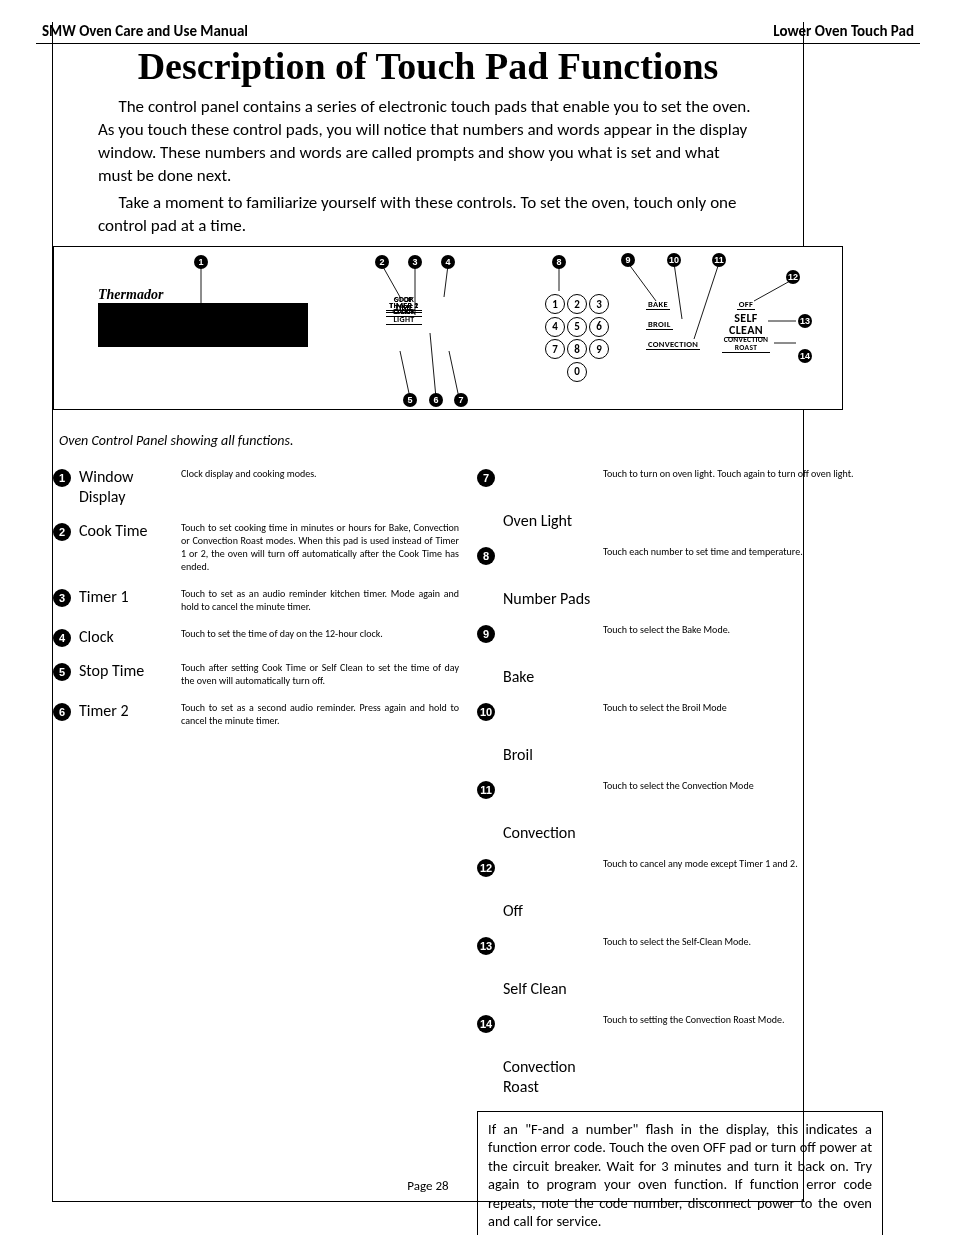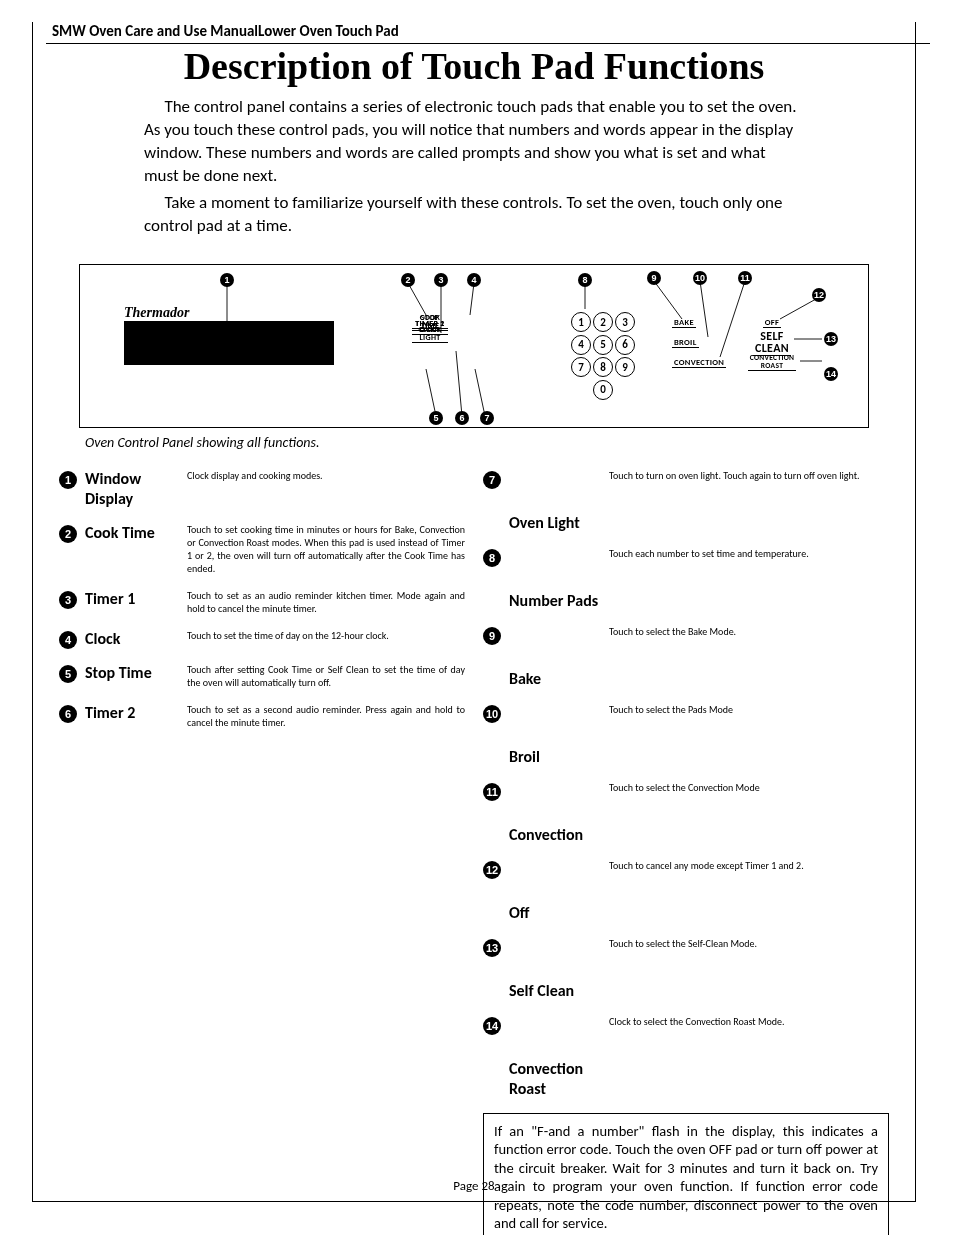--- a/index.html
+++ b/index.html
@@ -7,66 +7,67 @@
   body {
     width: 954px;
     height: 1235px;
     background: #fff;
     font-family: "Gill Sans", "Gill Sans MT", Calibri, sans-serif;
     color: #000;
     position: relative;
   }
   .page {
     position: absolute;
-    left: 32px; top: 22px;
-    width: 884px;
+    left: 52px; top: 22px;
+    width: 752px;
     height: 1180px;
     border: 1px solid #000;
     border-top: none;
   }
   .hdr {
     position: absolute;
-    left: 46px; top: 22px;
+    left: 36px; top: 22px;
     width: 884px;
     height: 22px;
     border-bottom: 1px solid #000;
     display: flex;
+    justify-content: space-between;
     font-weight: bold;
     font-size: 15px;
     padding: 0 6px 3px 6px;
   }
   .title {
     text-align: center;
     font-family: Georgia, "Times New Roman", serif;
     font-weight: bold;
     font-size: 38px;
     margin: 22px 0 8px 0;
   }
   .intro {
     width: 660px;
-    margin: 0 auto 26px auto;
+    margin: 0 auto 8px auto;
     font-size: 17px;
     line-height: 1.35;
   }
   .intro p { margin: 0 0 4px 0; text-indent: 1.2em; }
   .panel-wrap {
     width: 790px;
     margin: 6px auto 4px auto;
   }
   .panel {
     width: 790px;
     height: 164px;
     border: 1px solid #000;
     position: relative;
     background: #fff;
   }
   .caption {
     font-style: italic;
     font-size: 14px;
-    margin: 6px 0 0 6px;
+    margin: 22px 0 0 6px;
   }
   
   .brand {
     position: absolute; left: 44px; top: 40px;
     font-family: Georgia, serif; font-weight: bold; font-style: italic;
     font-size: 14px;
   }
   .display {
     position: absolute; left: 44px; top: 56px;
     width: 210px; height: 44px; background:#000;
@@ -99,21 +100,21 @@
   .bullet {
     flex: 0 0 22px; height:18px;
     background:#000; color:#fff; border-radius:50%;
     width:18px; min-width:18px; max-width:18px;
     font-size:11px; font-weight:bold; font-family:Arial,sans-serif;
     display:flex; align-items:center; justify-content:center;
     margin: 2px 8px 0 0;
   }
   .term {
     flex: 0 0 102px;
-    font-weight: bold;
+    font-weight: normal;
     font-size: 16px;
     line-height: 1.25;
   }
   .desc {
     flex: 1;
     font-size: 10px;
     line-height: 1.3;
     text-align: justify;
   }
   .col.right .term { flex-basis: 100px; margin-top: 44px; }
@@ -300,40 +301,40 @@
           <div class="desc">Touch each number to set time and temperature.</div>
         </div>
       <div class="entry">
           <div class="bullet">9</div>
           <div class="term">Bake</div>
           <div class="desc">Touch to select the Bake Mode.</div>
         </div>
       <div class="entry">
           <div class="bullet">10</div>
           <div class="term">Broil</div>
-          <div class="desc">Touch to select the Pads Mode</div>
+          <div class="desc">Touch to select the Broil Mode</div>
         </div>
       <div class="entry">
           <div class="bullet">11</div>
           <div class="term">Convection</div>
           <div class="desc">Touch to select the Convection Mode</div>
         </div>
       <div class="entry">
           <div class="bullet">12</div>
           <div class="term">Off</div>
           <div class="desc">Touch to cancel any mode except Timer 1 and 2.</div>
         </div>
       <div class="entry">
           <div class="bullet">13</div>
           <div class="term">Self Clean</div>
           <div class="desc">Touch to select the Self-Clean Mode.</div>
         </div>
       <div class="entry">
           <div class="bullet">14</div>
           <div class="term">Convection Roast</div>
-          <div class="desc">Clock to select the Convection Roast Mode.</div>
+          <div class="desc">Touch to setting the Convection Roast Mode.</div>
         </div>
       <div class="errbox">If an "F-and a number" flash in the display, this indicates a function error code.  Touch the oven OFF pad or turn off power at the circuit breaker.  Wait for 3 minutes and turn it back on.  Try again to program your oven function. If function error code repeats, note the code number, disconnect power to the oven and call for service.</div>
     </div>
   </div>
 
   <div class="pgn">Page 28</div>
 </div>
 
 </body></html>

